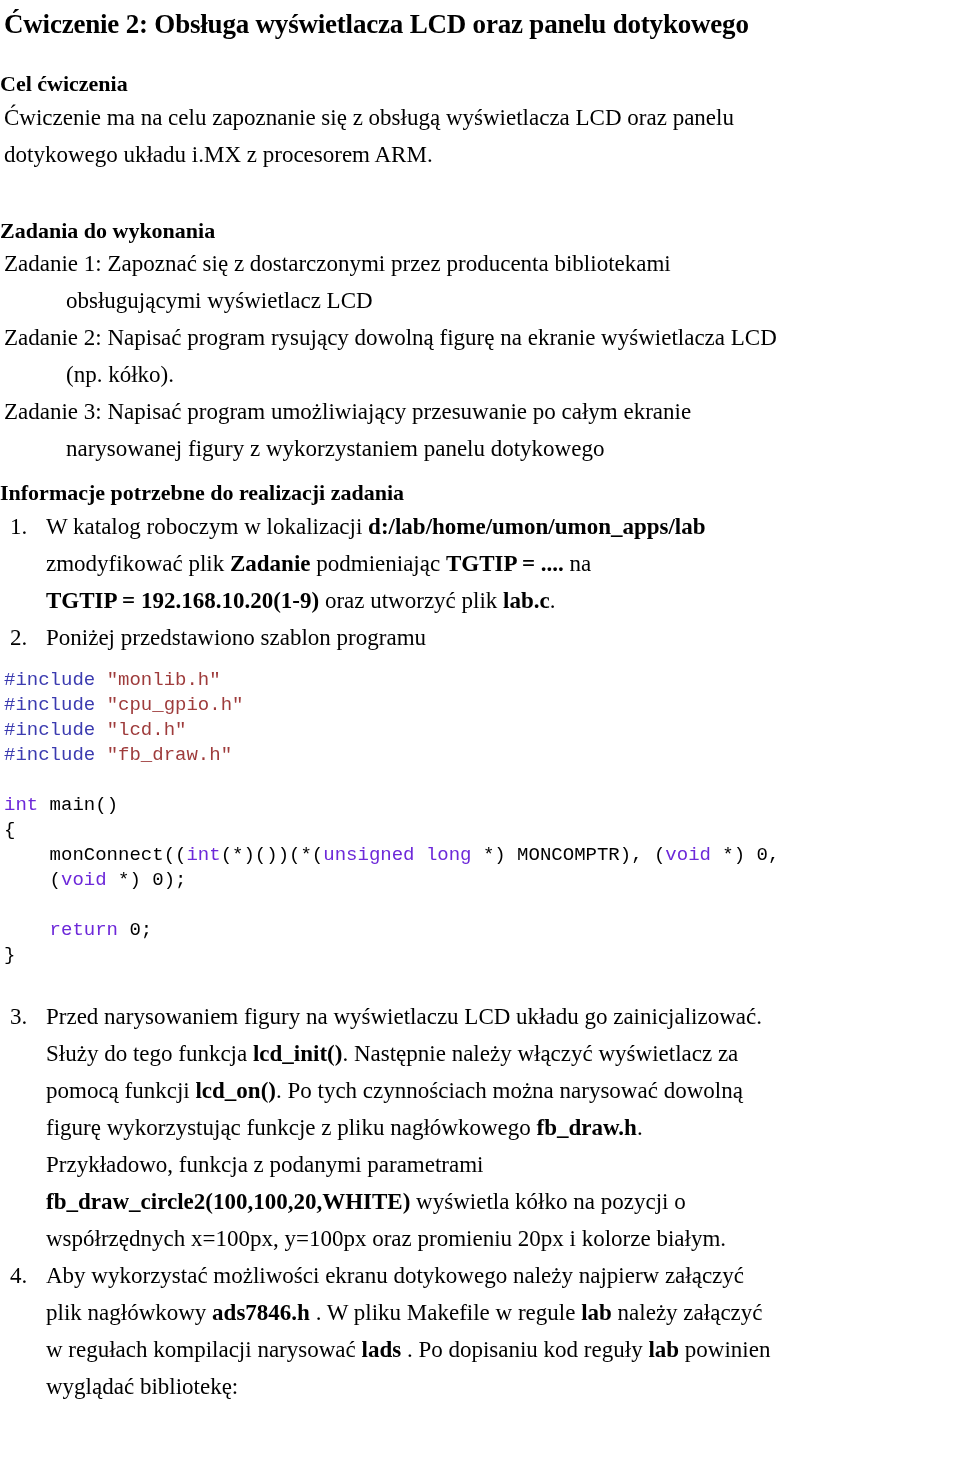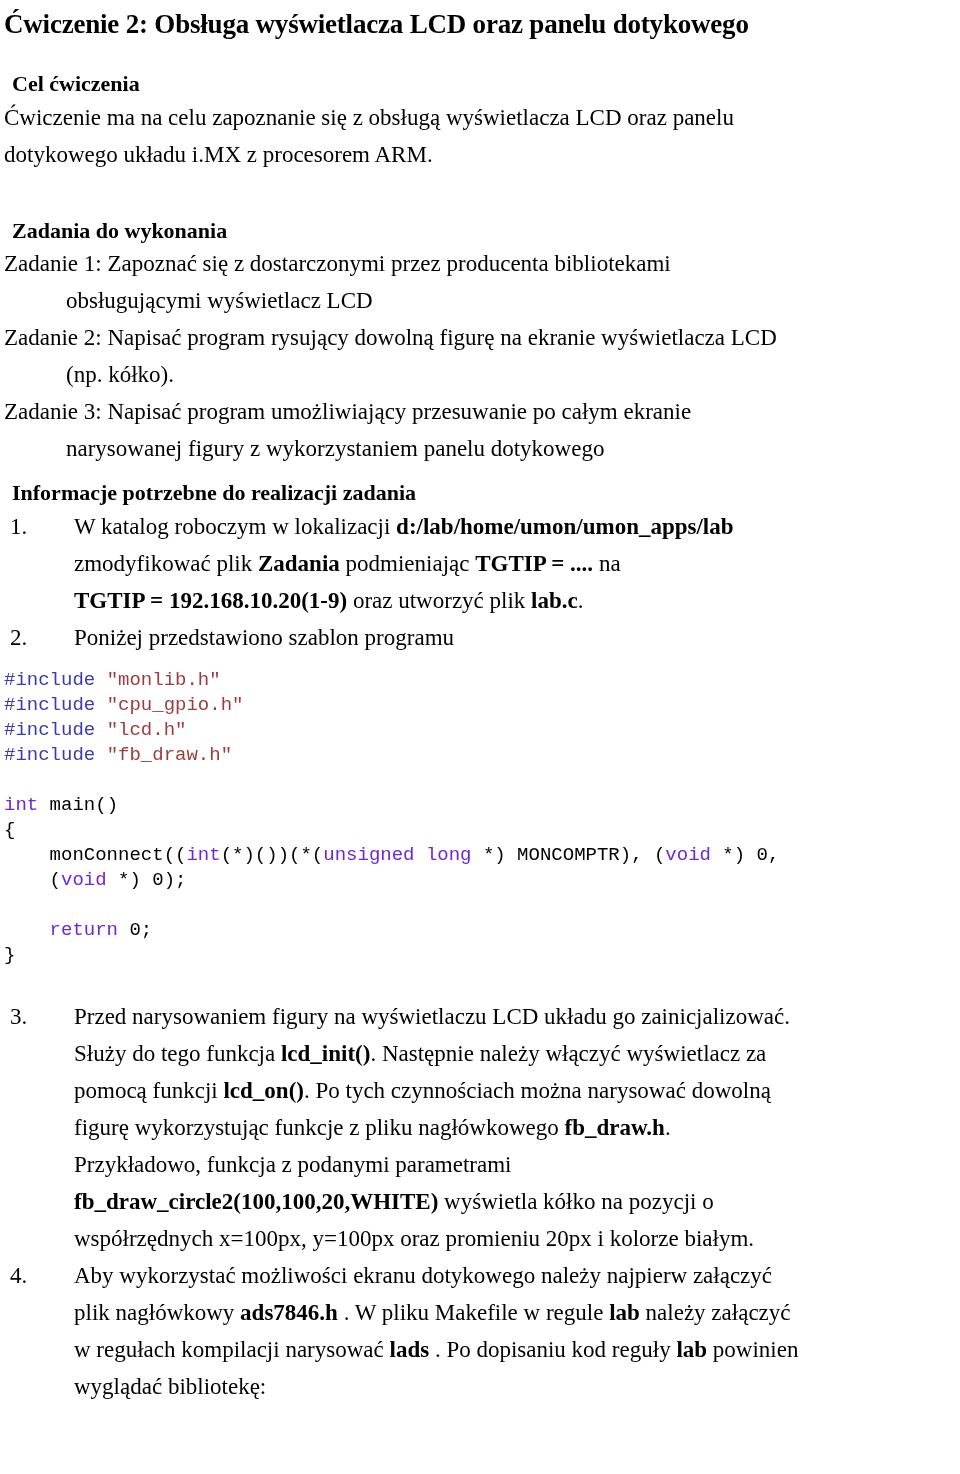--- a/index.html
+++ b/index.html
@@ -25,21 +25,21 @@
   .doc-title {
     font-size: 27px;
     font-weight: bold;
     line-height: 1.15;
     margin: 9px 0 0 4px;
     letter-spacing: -0.2px;
   }
   .section-head {
     font-size: 22px;
     font-weight: bold;
-    margin: 0 0 0 12px;
+    margin: 0 0 0 0;
     line-height: 1.3;
   }
   .body-line {
     font-size: 23px;
     line-height: 37px;
     margin: 0 0 0 4px;
   }
   .gap-sm { height: 12px; }
   .gap-md { height: 30px; }
   .gap-lg { height: 44px; }
@@ -64,21 +64,21 @@
     line-height: 37px;
   }
   .num-item .marker {
     position: absolute;
     left: -36px;
     top: 0;
     width: 30px;
     text-align: left;
     font-size: 23px;
   }
-  .num-item .txt { display: block; margin-left: 28px; }
+  .num-item .txt { display: block; }
   b, .b { font-weight: bold; }
 
   
   .code {
     font-family: "Liberation Mono", "DejaVu Sans Mono", monospace;
     font-size: 19px;
     line-height: 25px;
     color: #000000;
     margin: 0 0 0 4px;
     white-space: pre;
@@ -115,21 +115,21 @@
   </div>
 
   <div class="gap-sm"></div>
 
   <div class="section-head">Informacje potrzebne do realizacji zadania</div>
 
   <div class="num-list">
       <div class="num-item">
         <span class="marker">1.</span>
         <span class="txt"><span>W katalog roboczym w lokalizacji </span><b>d:/lab/home/umon/umon_apps/lab</b></span>
-        <span class="txt"><span>zmodyfikować plik </span><b>Zadania</b><span> podmieniając </span><b>TGTIP = ....</b><span> na</span></span>
+        <span class="txt"><span>zmodyfikować plik </span><b>Zadanie</b><span> podmieniając </span><b>TGTIP = ....</b><span> na</span></span>
         <span class="txt"><b>TGTIP = 192.168.10.20(1-9)</b><span> oraz utworzyć plik </span><b>lab.c</b><span>.</span></span>
       </div>
       <div class="num-item">
         <span class="marker">2.</span>
         <span class="txt"><span>Poniżej przedstawiono szablon programu</span></span>
       </div>
     </div>
 
   <div class="gap-sm"></div>
 

